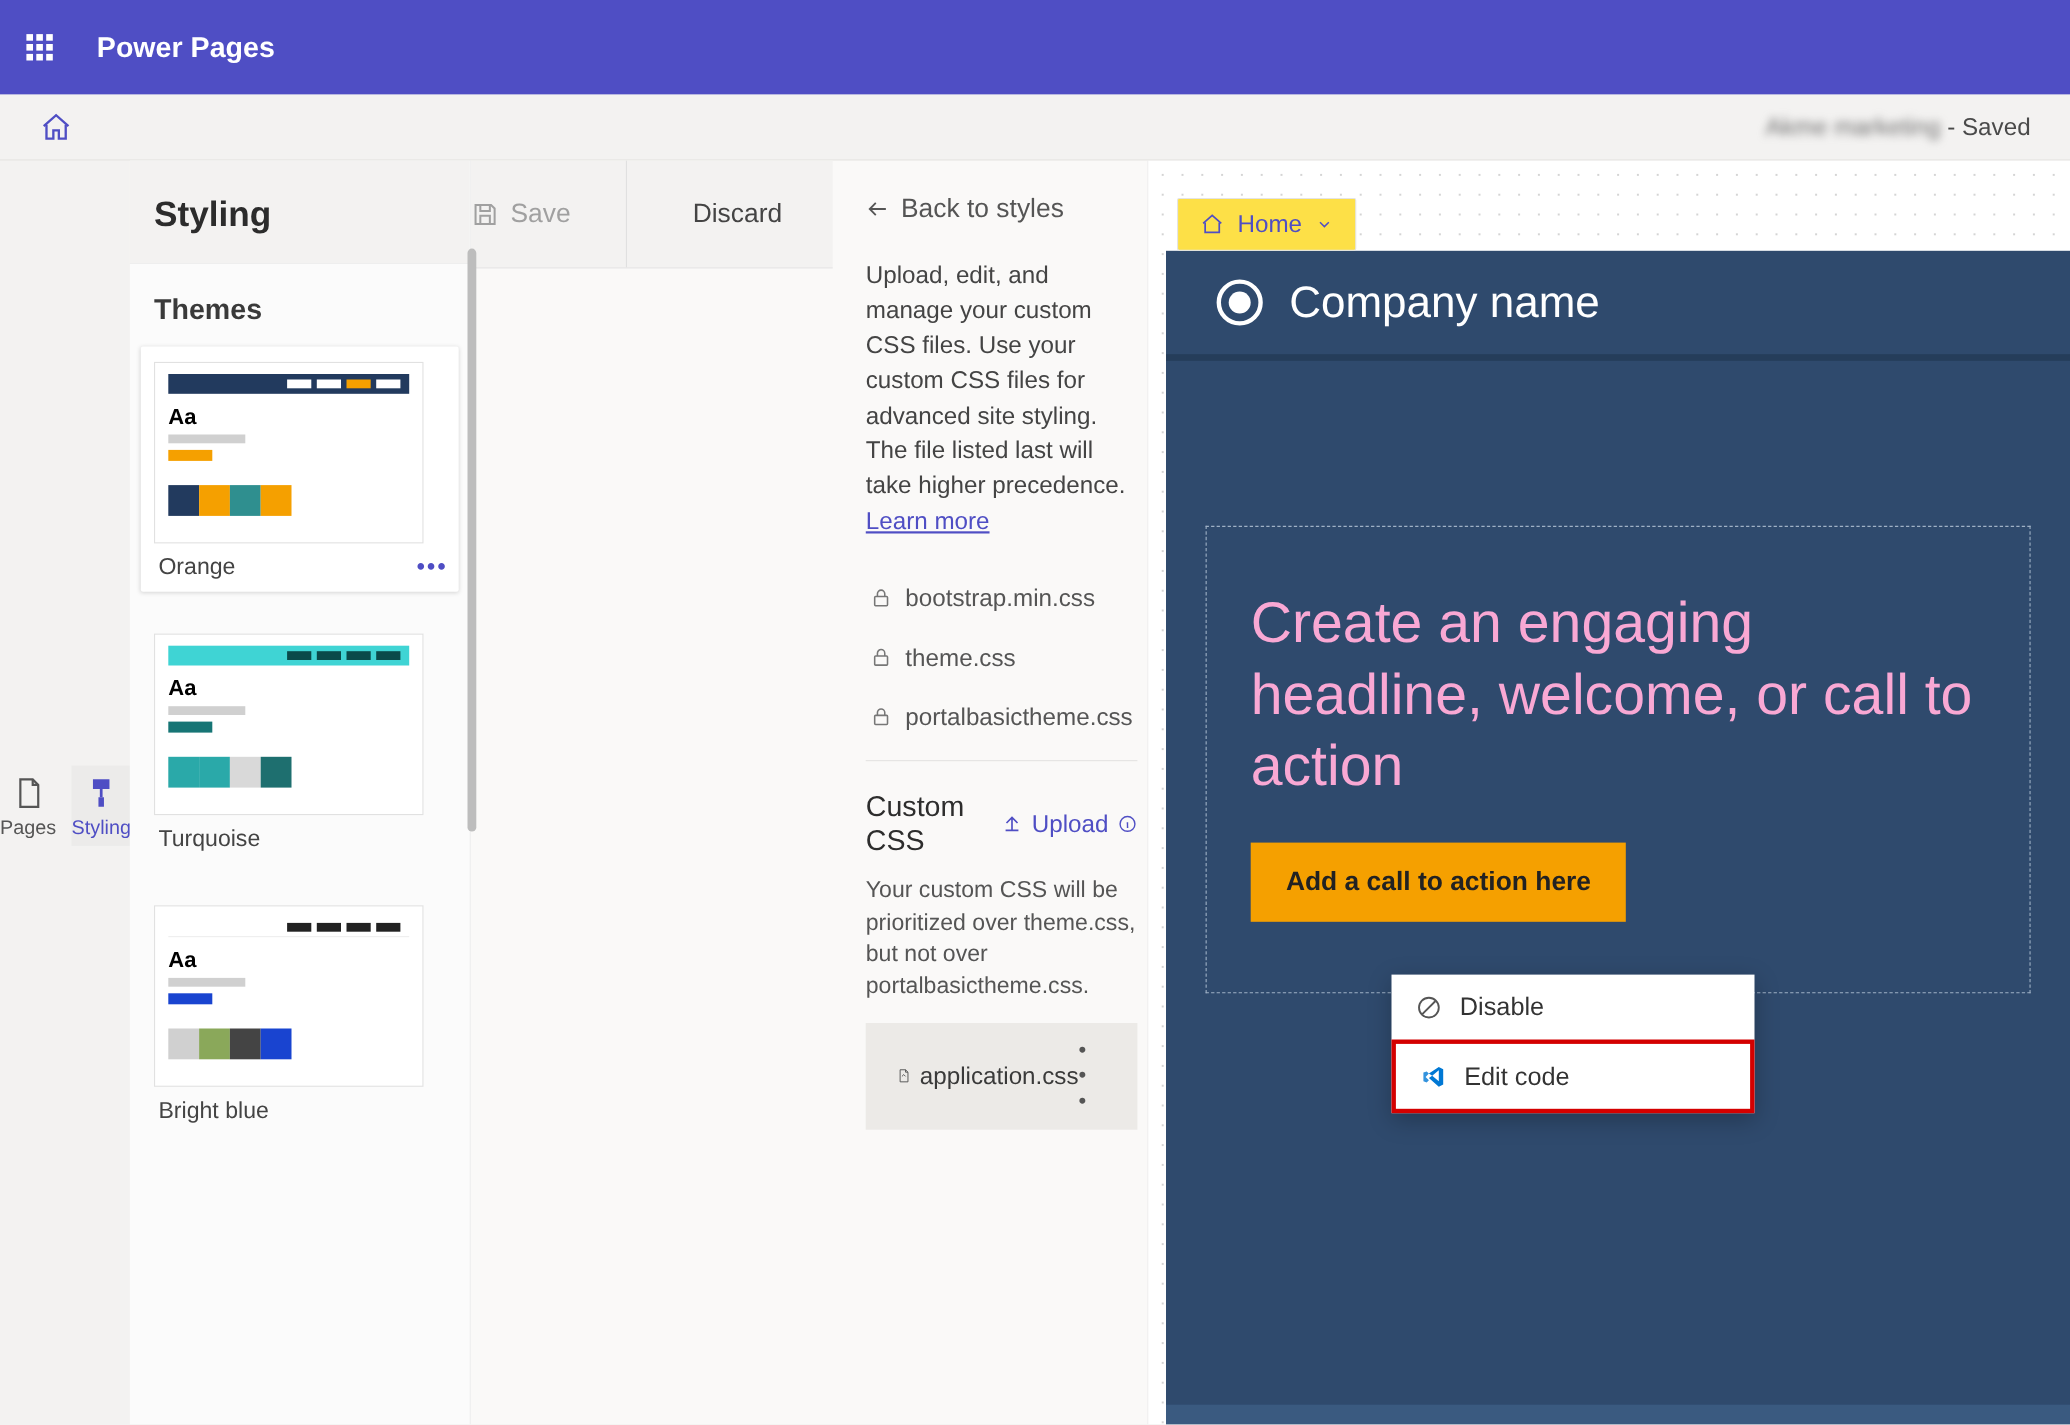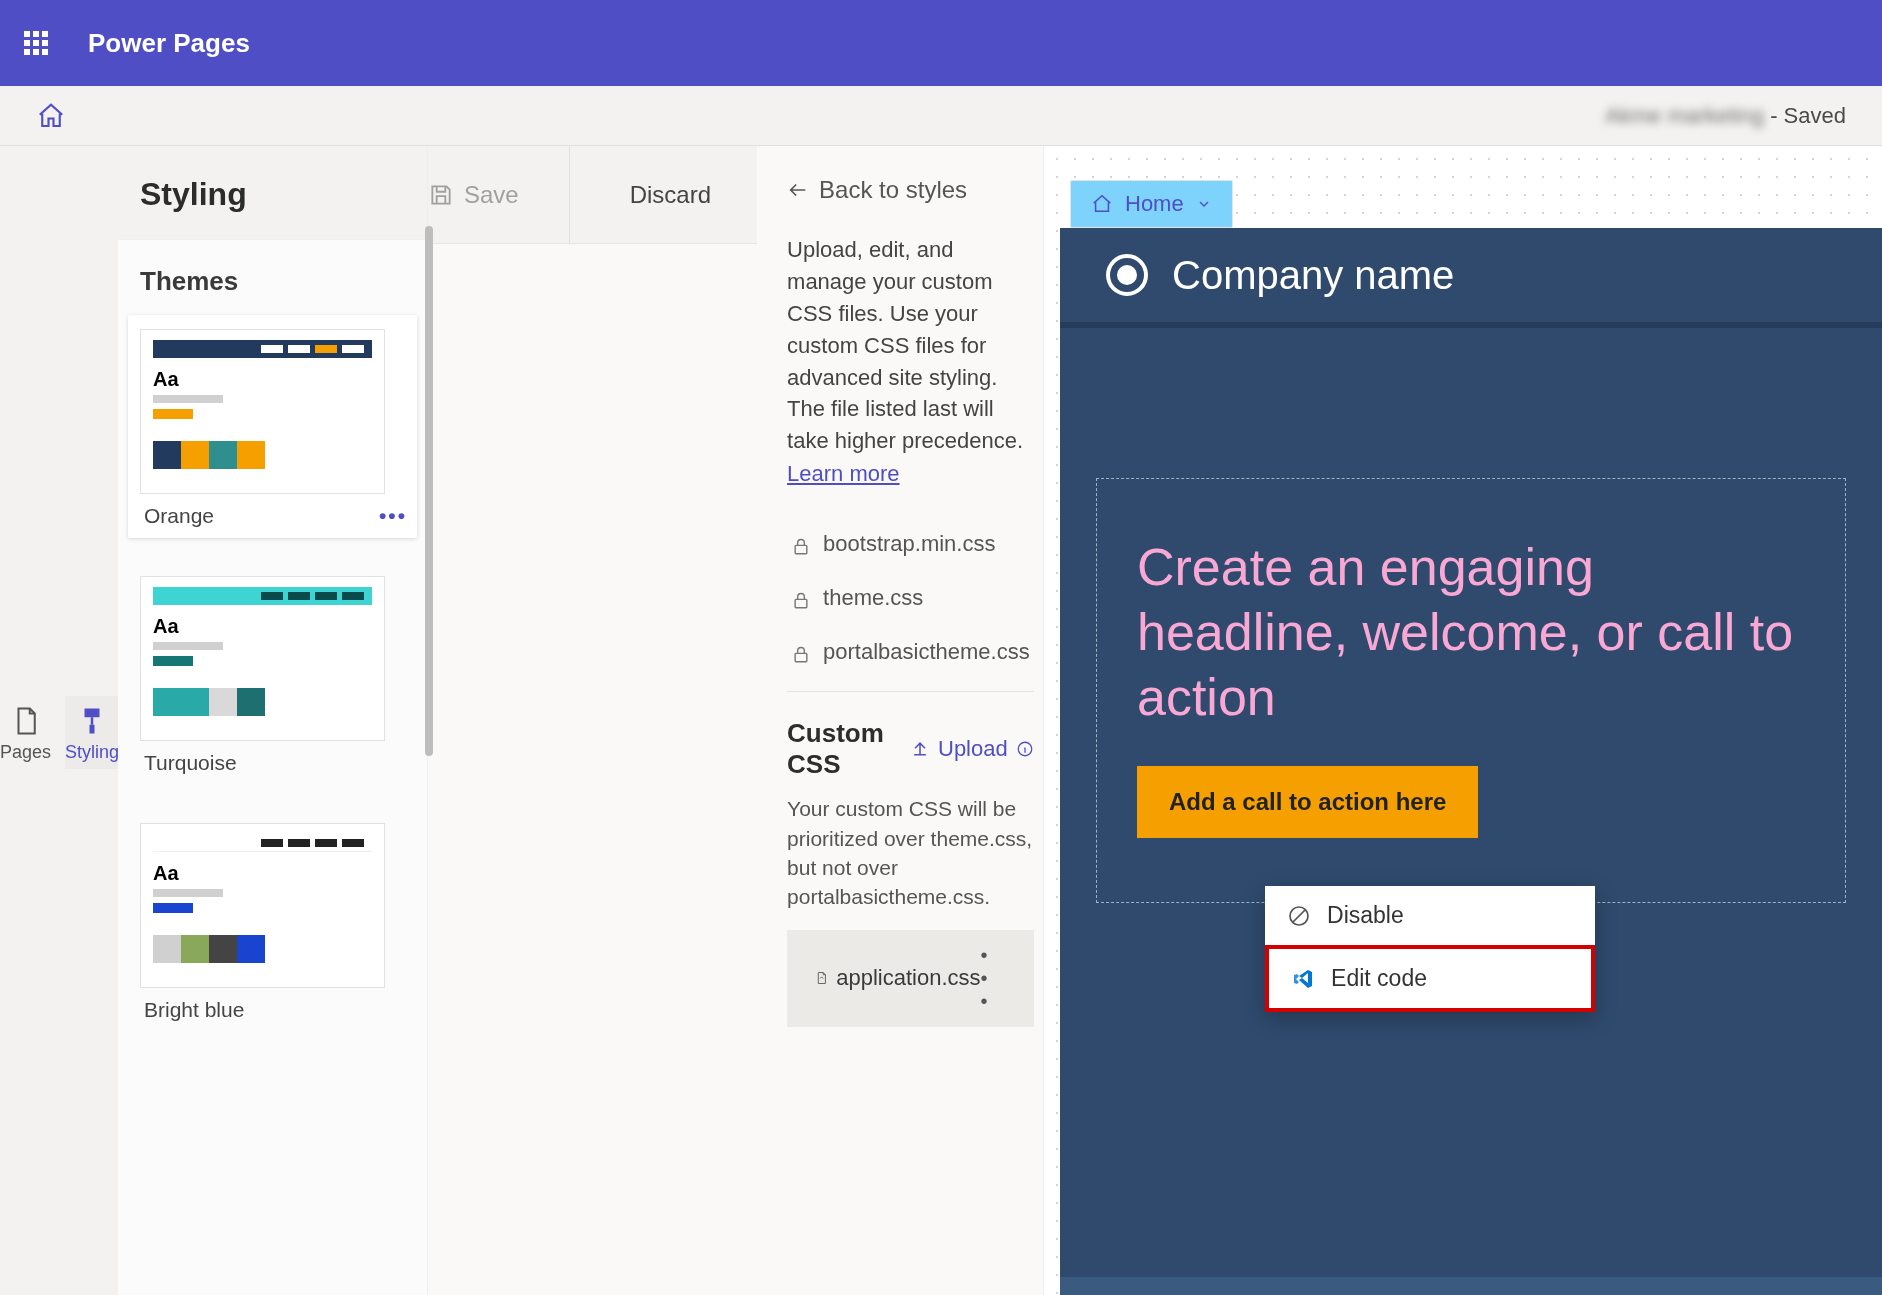--- a/index.html
+++ b/index.html
@@ -39,36 +39,36 @@
   .scroll-indicator { position:absolute; right:-6px; top:80px; width:8px; height:530px; background:#bdbdbd; border-radius:4px; }
   
   .mid-col { width: 616px; background:#faf9f8; border-right:1px solid #eee; display:flex; flex-direction:row; }
   .mid-toolbar { background:#f3f2f1; border-bottom:1px solid #e6e6e6; height: 98px; display:flex; align-items:center; justify-content:flex-end; gap: 60px; padding: 0 36px 0 0; }
   .mid-toolbar .btn { font-size: 24px; color:#a0a0a0; display:flex; align-items:center; gap:10px; border-right:1px solid #e0e0e0; padding-right:50px; height:100%; }
   .mid-toolbar .btn.discard { color:#444; border-right:none; padding-right:10px; }
   .mid-body { padding: 30px 28px 0 30px; overflow: visible; position:relative; }
   .back-link { color:#555; font-size: 24px; display:flex; align-items:center; gap:10px; margin-bottom: 30px; }
   .desc { font-size: 22px; color:#444; line-height:1.45; margin-bottom: 4px; max-width:550px; }
   .learn { color:#4f4ec4; text-decoration: underline; font-size: 22px; display:inline-block; margin-bottom: 30px; }
-  .css-item { display:flex; align-items:flex-end; gap:12px; font-size:22px; color:#555; padding:14px 4px; }
+  .css-item { display:flex; align-items:center; gap:12px; font-size:22px; color:#555; padding:14px 4px; }
   .css-item svg { flex:0 0 auto; }
   .section-divider { border-top:1px solid #e4e3e2; margin: 12px 0 26px; }
   .custom-head { display:flex; align-items:center; justify-content:space-between; margin-bottom:14px; }
-  .custom-head h3 { font-size:26px; font-weight:700; color:#2d2d2d; }
+  .custom-head h3 { font-size:26px; font-weight:400; color:#2d2d2d; }
   .upload { color:#4f4ec4; font-size:22px; display:flex; align-items:center; gap:8px; }
   .custom-note { font-size:21px; color:#555; line-height:1.4; margin-bottom:18px; max-width:540px; }
   .custom-row { background:#eceae7; padding:14px 28px; display:flex; align-items:center; font-size:22px; color:#3a3a3a; position:relative; }
   .custom-row .dots { margin-left:auto; color:#555; letter-spacing:2px; font-size:20px; }
   .context-menu { position:absolute; left: 508px; top: 740px; width: 330px; background:#fff; box-shadow: 0 6px 20px rgba(0,0,0,.25); z-index: 50; }
   .menu-item { display:flex; align-items:center; gap:16px; padding: 16px 22px; font-size:23px; color:#333; }
   .menu-item.highlight { border: 4px solid #d40000; }
   
   .preview-col { flex:1; background:#fff; position:relative; }
   .dot-bg { position:absolute; inset:0; background-image: radial-gradient(#d4d4d4 1px, transparent 1px); background-size: 18px 18px; background-position: 4px 4px; }
-  .breadcrumb-pill { position:absolute; left:26px; top: 34px; background:#7dd3fc; border:1px solid #e4e4e4; padding: 10px 20px; border-radius: 2px; display:flex; align-items:center; gap:12px; font-size:22px; color:#4f4ec4; z-index:2; }
+  .breadcrumb-pill { position:absolute; left:26px; top: 34px; background:#fde047; border:1px solid #e4e4e4; padding: 10px 20px; border-radius: 2px; display:flex; align-items:center; gap:12px; font-size:22px; color:#4f4ec4; z-index:2; }
   .site { position:absolute; left:16px; right:0; top: 82px; bottom:0; background:#2f4a6d; overflow:hidden; z-index:1; }
   .site-top { height: 100px; border-bottom: 6px solid #253d5a; display:flex; align-items:center; padding-left: 46px; gap: 24px; }
   .logo-ring { width:42px; height:42px; border:4px solid #fff; border-radius:50%; position:relative; }
   .logo-ring::after { content:""; position:absolute; inset:7px; border-radius:50%; background:#fff; }
   .company { color:#fff; font-size:40px; font-weight:500; }
   .hero { margin: 150px 36px 0; border:1px dashed #9fb1c5; padding: 56px 40px 64px; }
   .hero h1 { color:#f9a8d4; font-size:52px; line-height:1.25; font-weight:400; max-width: 720px; }
   .cta { margin-top: 36px; background:#f5a000; color:#222; font-size:24px; font-weight:600; padding: 22px 32px; display:inline-block; }
   .site-footerband { position:absolute; left:0; right:0; bottom:0; height: 18px; background:#3a5a80; }
 </style>

